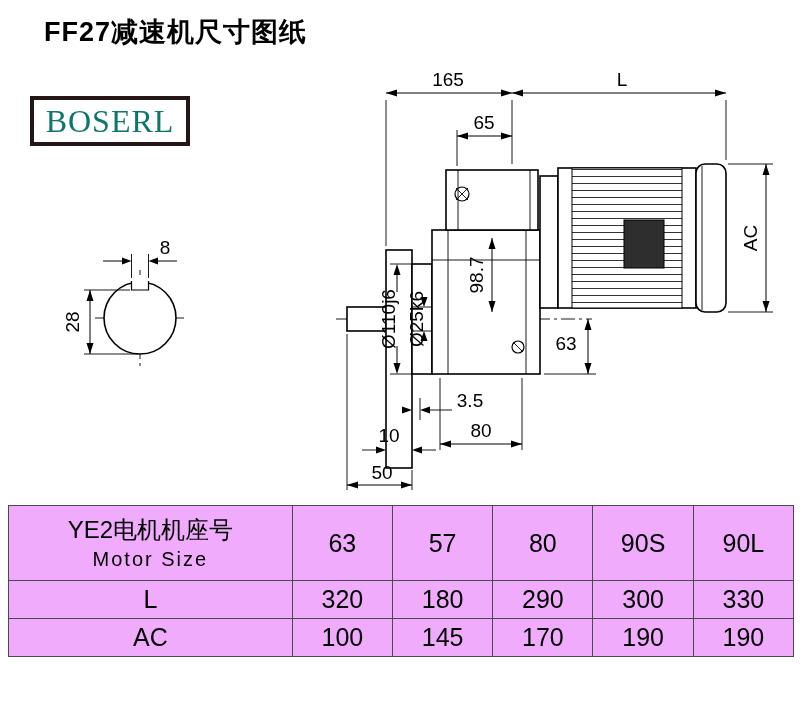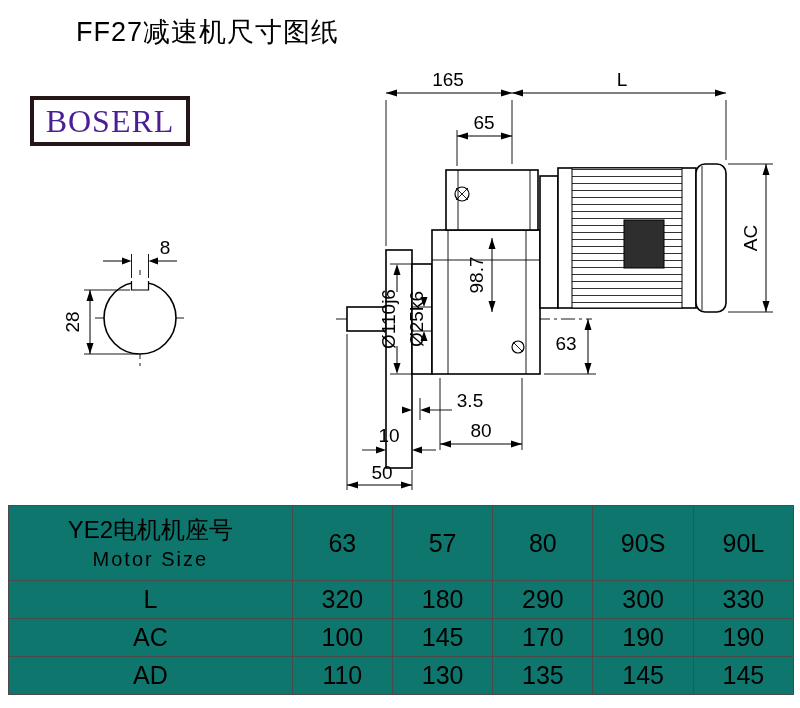--- a/index.html
+++ b/index.html
@@ -3,42 +3,42 @@
 <meta charset="utf-8">
 <style>
   html,body{margin:0;padding:0;}
   body{
     width:800px;height:708px;background:#ffffff;position:relative;
     font-family:"Liberation Sans","DejaVu Sans",sans-serif;color:#000;
     overflow:hidden;
   }
   .title{
     position:absolute;left:44px;top:14px;
-    font-size:27px;font-weight:normal;letter-spacing:1px;white-space:nowrap;margin-left:32px;
+    font-size:27px;font-weight:bold;letter-spacing:1px;white-space:nowrap;
   }
   .logo{
     position:absolute;left:30px;top:96px;width:152px;height:42px;
     border:4px solid #241616;background:#fff;
     display:flex;align-items:center;justify-content:center;
   }
   .logo span{
     font-family:"Liberation Serif","DejaVu Serif",serif;
-    font-size:32px;color:#4c1d95;letter-spacing:1px;line-height:1;
+    font-size:32px;color:#0f766e;letter-spacing:1px;line-height:1;
   }
   svg.drawing{position:absolute;left:0;top:58px;}
   .ol{fill:#fff;stroke:#000;stroke-width:1.6;}
   .ln{stroke:#000;stroke-width:1.2;fill:none;}
   .thin{stroke:#000;stroke-width:0.9;fill:none;}
   .cl{stroke:#000;stroke-width:0.9;fill:none;stroke-dasharray:14 4 3 4;}
   .dim{stroke:#000;stroke-width:1;fill:none;}
   .arr{fill:#000;stroke:none;}
   text.d{font-family:"Liberation Sans","DejaVu Sans",sans-serif;font-size:19px;fill:#000;}
   table.dims{
     position:absolute;left:8px;top:505px;width:786px;
-    border-collapse:collapse;table-layout:fixed;background:#0f766e;
+    border-collapse:collapse;table-layout:fixed;background:#f0abfc;
   }
   table.dims td{
     border:1px solid #4a4a4a;text-align:center;vertical-align:middle;
     font-size:25px;padding:0;
   }
   tr.hrow td{height:74px;}
   tr.vrow td{height:37px;}
   .clabel{font-size:24px;line-height:1.3;}
   .mlabel{font-size:20px;letter-spacing:2px;line-height:1.3;}
 </style>
@@ -252,22 +252,14 @@
       <td>330</td>
     </tr>
     <tr class="vrow">
       <td>AC</td>
       <td>100</td>
       <td>145</td>
       <td>170</td>
       <td>190</td>
       <td>190</td>
     </tr>
-    <tr class="vrow">
-      <td>AD</td>
-      <td>110</td>
-      <td>130</td>
-      <td>135</td>
-      <td>145</td>
-      <td>145</td>
-    </tr>
   </tbody>
 </table>
 
 </body></html>

